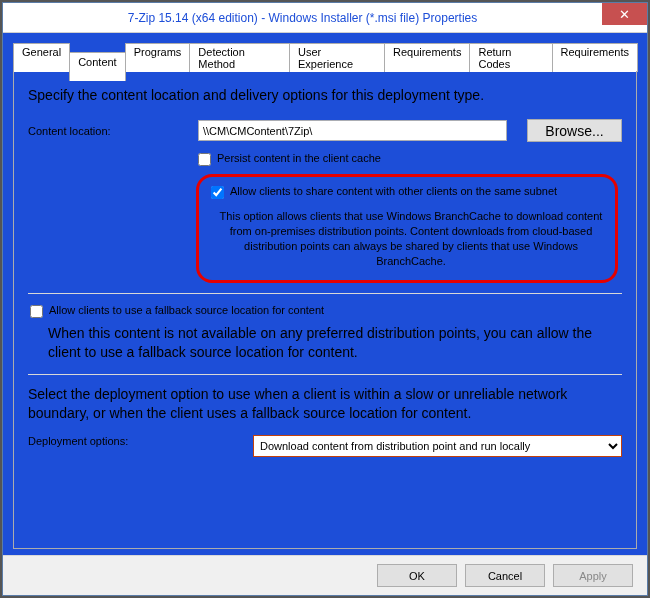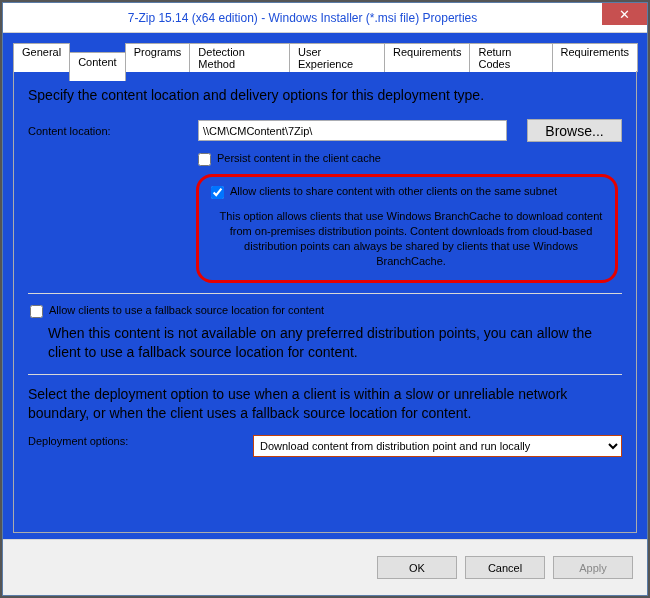--- a/index.html
+++ b/index.html
@@ -155,21 +155,21 @@
   select.combo {
     flex: 1;
     height: 22px;
     border: 1px solid #c2410c;
     font-size: 11px;
     font-family: inherit;
     background: #fff;
     padding: 1px 2px;
   }
   .footer {
-    height: 56px;
+    height: 40px;
     background: #f0f0f0;
     border-top: 1px solid #d8d8d8;
     display: flex;
     align-items: center;
     justify-content: flex-end;
     padding-right: 14px;
   }
   .footer button {
     width: 80px;
     height: 23px;

